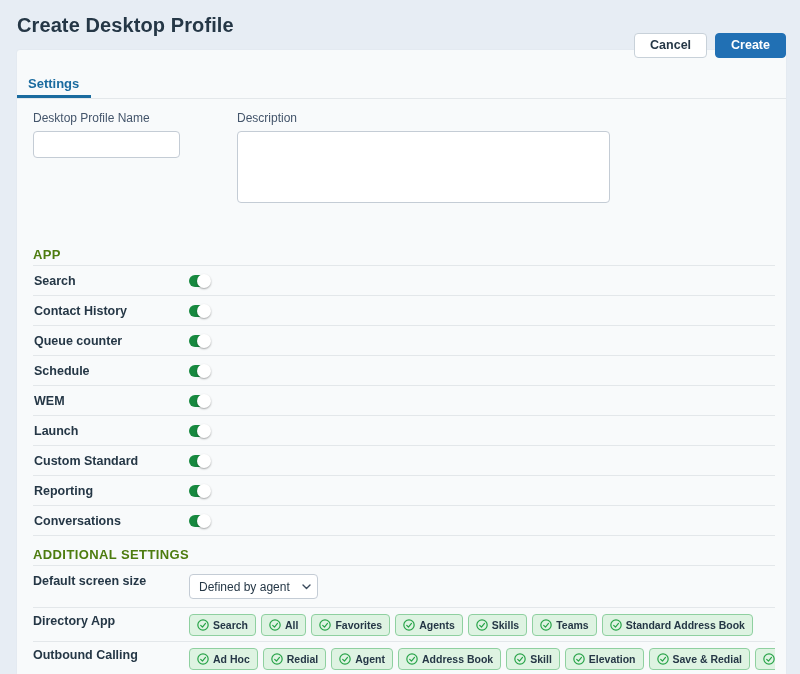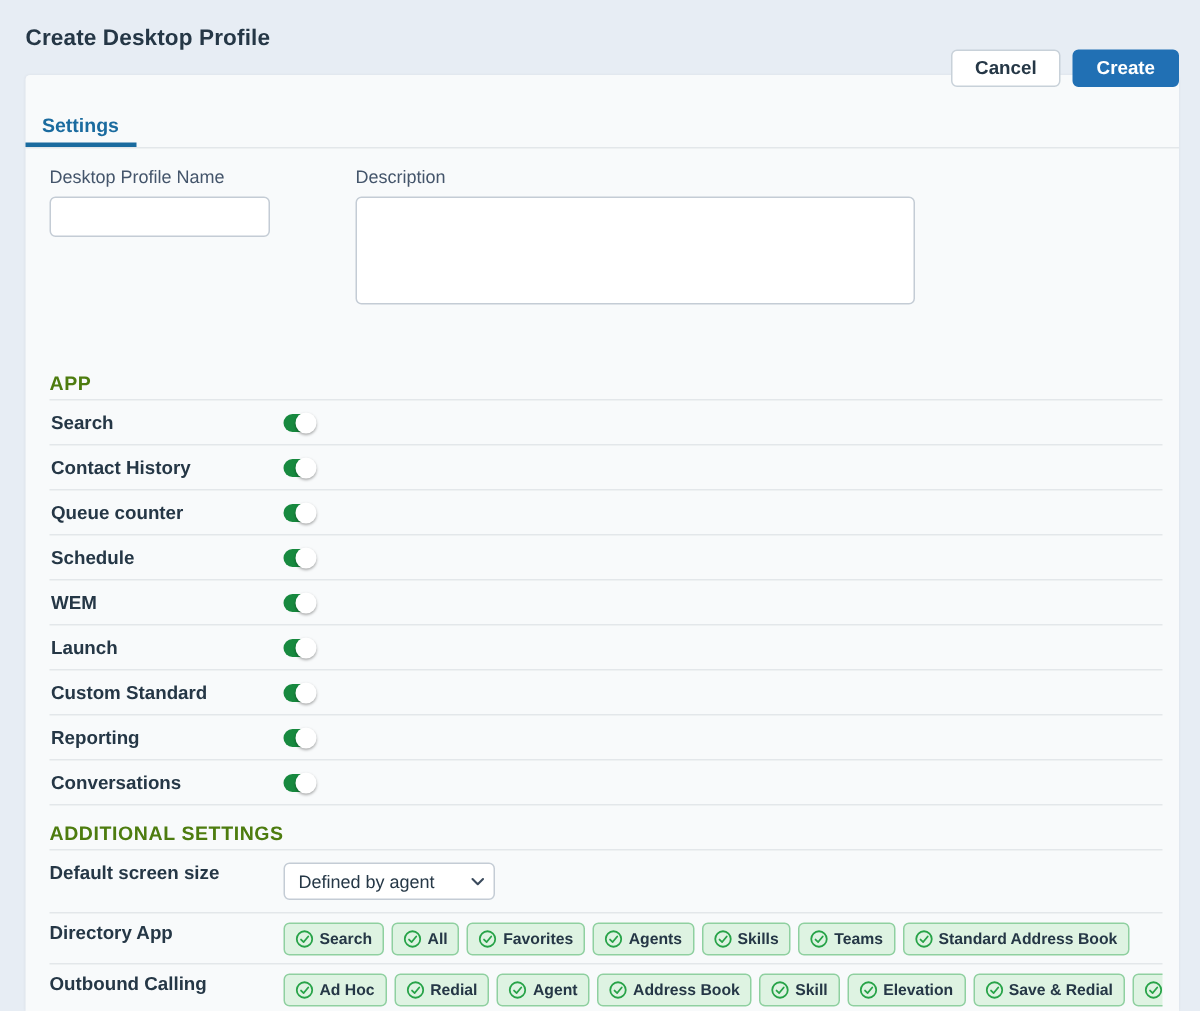--- a/index.html
+++ b/index.html
@@ -20,21 +20,21 @@
   body{
     font-family:"Liberation Sans",sans-serif;
     background:var(--page-bg);
     color:var(--title-navy);
   }
   
   .page-header{
     display:flex;justify-content:space-between;align-items:center;
     padding:12px 14px 12px 17px;height:50px;
   }
-  .page-title{font-size:15px;font-weight:700;color:var(--title-navy);letter-spacing:.1px;}
+  .page-title{font-size:20px;font-weight:700;color:var(--title-navy);letter-spacing:.1px;}
   .header-actions{display:flex;gap:8px;}
   .btn{
     height:25px;padding:0 15px;border-radius:4px;font-size:12.5px;font-weight:600;
     font-family:"Liberation Sans",sans-serif;cursor:pointer;line-height:23px;margin-top:41px;
   }
   .btn-secondary{background:#ffffff;border:1px solid #c8d1d9;color:var(--title-navy);}
   .btn-primary{background:var(--primary-blue);border:1px solid var(--primary-blue);color:#ffffff;}
   
   .card{
     margin:0 14px 0 17px;height:624px;background:var(--card-bg);
@@ -82,21 +82,21 @@
   }
   
   .setting-row{
     display:flex;align-items:flex-start;border-bottom:1px solid var(--divider);
     padding:8px 0;overflow:hidden;
   }
   .setting-row.chips-row{padding:6px 0 5px 0;}
   .setting-label{width:156px;flex:0 0 auto;font-size:12.5px;font-weight:600;color:var(--title-navy);}
   .select-wrap{position:relative;display:inline-block;}
   .select-wrap select{
-    appearance:none;-webkit-appearance:none;width:141px;height:25px;
+    appearance:none;-webkit-appearance:none;width:129px;height:25px;
     border:1px solid var(--input-border);border-radius:4px;background:#fff;
     font-size:12px;color:var(--title-navy);padding:0 22px 0 9px;
     font-family:"Liberation Sans",sans-serif;cursor:pointer;
   }
   .select-chevron{position:absolute;right:7px;top:50%;transform:translateY(-50%);pointer-events:none;display:flex;}
   .chip-list{display:flex;gap:5px;flex-wrap:nowrap;}
   .chip{
     display:inline-flex;align-items:center;gap:4px;height:22px;padding:0 7px;
     background:var(--chip-bg);border:1px solid var(--chip-border);border-radius:4px;
     font-size:10.5px;font-weight:600;color:var(--title-navy);white-space:nowrap;

